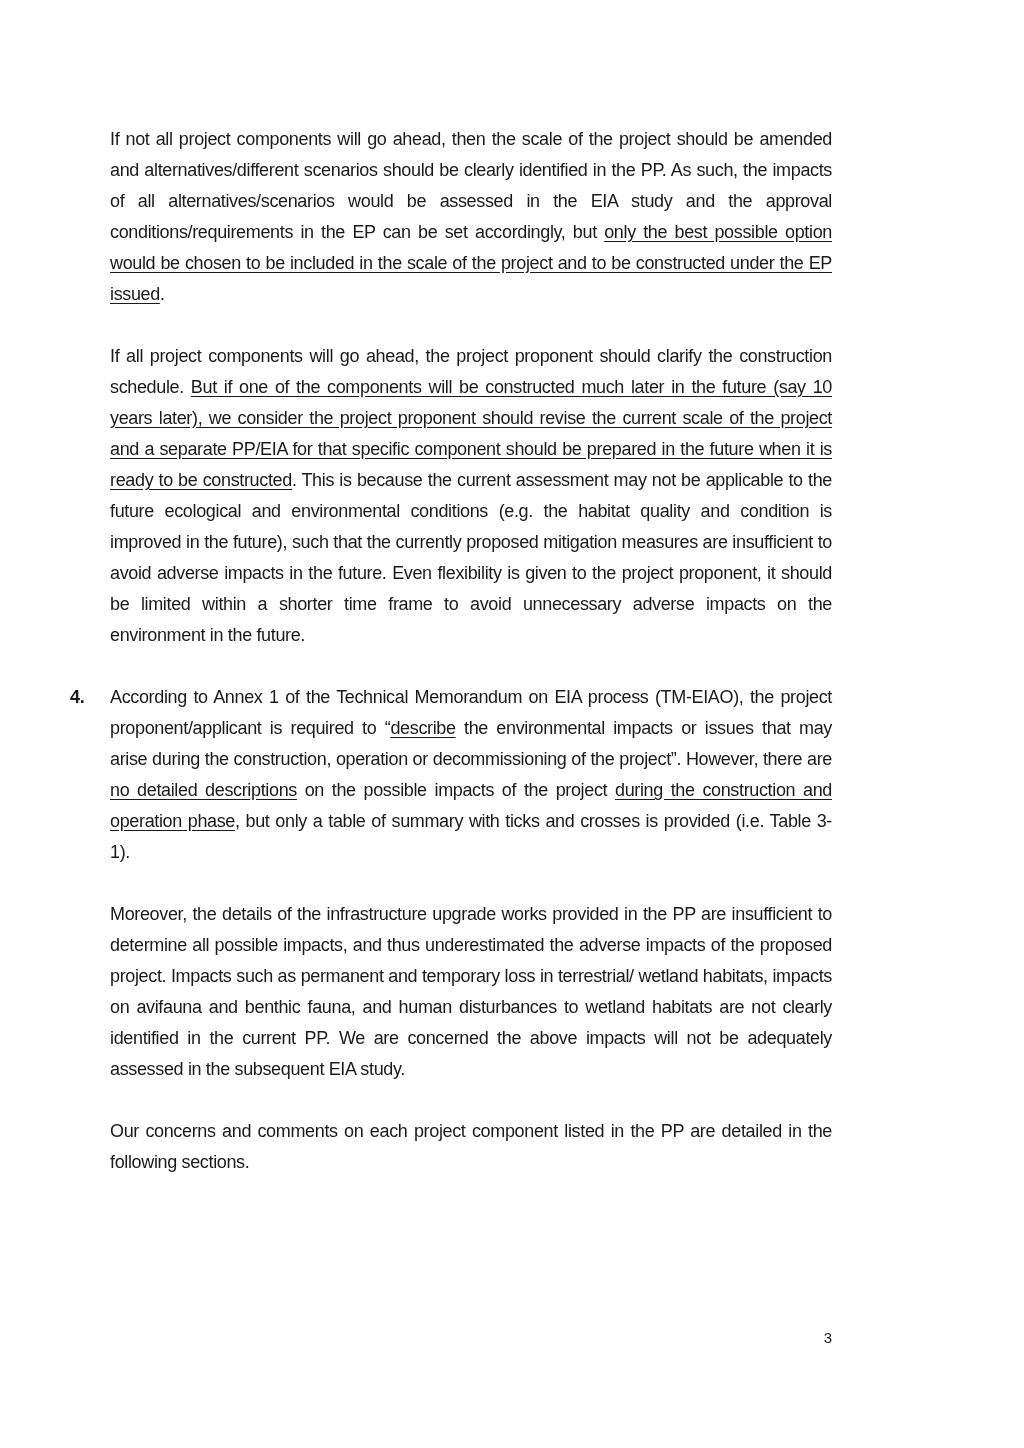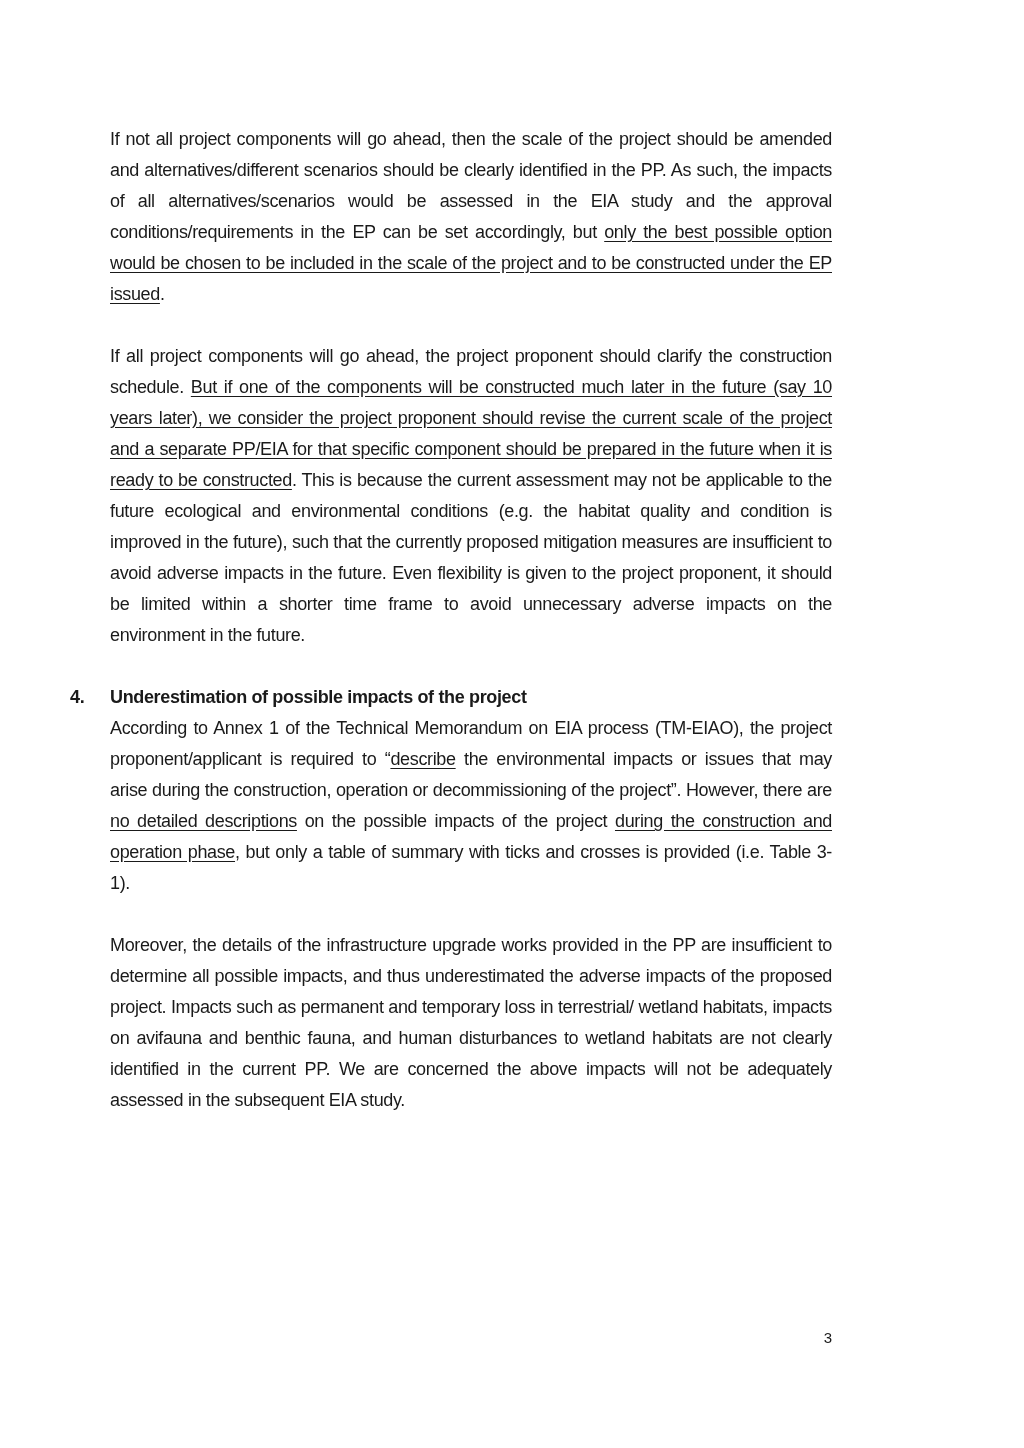--- a/index.html
+++ b/index.html
@@ -55,18 +55,19 @@
     line-height: 20px;
   }
 </style>
 </head>
 <body>
 
 <div class="page">
   <div class="content">
       <p class="para"><span>If not all project components will go ahead, then the scale of the project should be amended and alternatives/different scenarios should be clearly identified in the PP. As such, the impacts of all alternatives/scenarios would be assessed in the EIA study and the approval conditions/requirements in the EP can be set accordingly, but </span><span class="u">only the best possible option would be chosen to be included in the scale of the project and to be constructed under the EP issued</span><span>.</span></p>
       <p class="para"><span>If all project components will go ahead, the project proponent should clarify the construction schedule. </span><span class="u">But if one of the components will be constructed much later in the future (say 10 years later), we consider the project proponent should revise the current scale of the project and a separate PP/EIA for that specific component should be prepared in the future when it is ready to be constructed</span><span>. This is because the current assessment may not be applicable to the future ecological and environmental conditions (e.g. the habitat quality and condition is improved in the future), such that the currently proposed mitigation measures are insufficient to avoid adverse impacts in the future. Even flexibility is given to the project proponent, it should be limited within a shorter time frame to avoid unnecessary adverse impacts on the environment in the future.</span></p>
-      <div class="heading"><span class="heading-num">4.</span><span>Underestimation of possible impacts of the project</span></div>
+      <div class="heading"><span class="heading-num">4.</span></div>
       <p class="para"><span>According to Annex 1 of the Technical Memorandum on EIA process (TM-EIAO), the project proponent/applicant is required to “</span><span class="u i">describe</span><span class="i"> the environmental impacts or issues that may arise during the construction, operation or decommissioning of the project”</span><span>. However, there are </span><span class="u">no detailed descriptions</span><span> on the possible impacts of the project </span><span class="u">during the construction and operation phase</span><span>, but only a table of summary with ticks and crosses is provided (i.e. Table 3-1).</span></p>
       <p class="para"><span>Moreover, the details of the infrastructure upgrade works provided in the PP are insufficient to determine all possible impacts, and thus underestimated the adverse impacts of the proposed project. Impacts such as permanent and temporary loss in terrestrial/ wetland habitats, impacts on avifauna and benthic fauna, and human disturbances to wetland habitats are not clearly identified in the current PP. We are concerned the above impacts will not be adequately assessed in the subsequent EIA study.</span></p>
+      <p class="para"><span>Our concerns and comments on each project component listed in the PP are detailed in the following sections.</span></p>
     </div>
   <div class="page-number">3</div>
 </div>
 
 </body></html>

